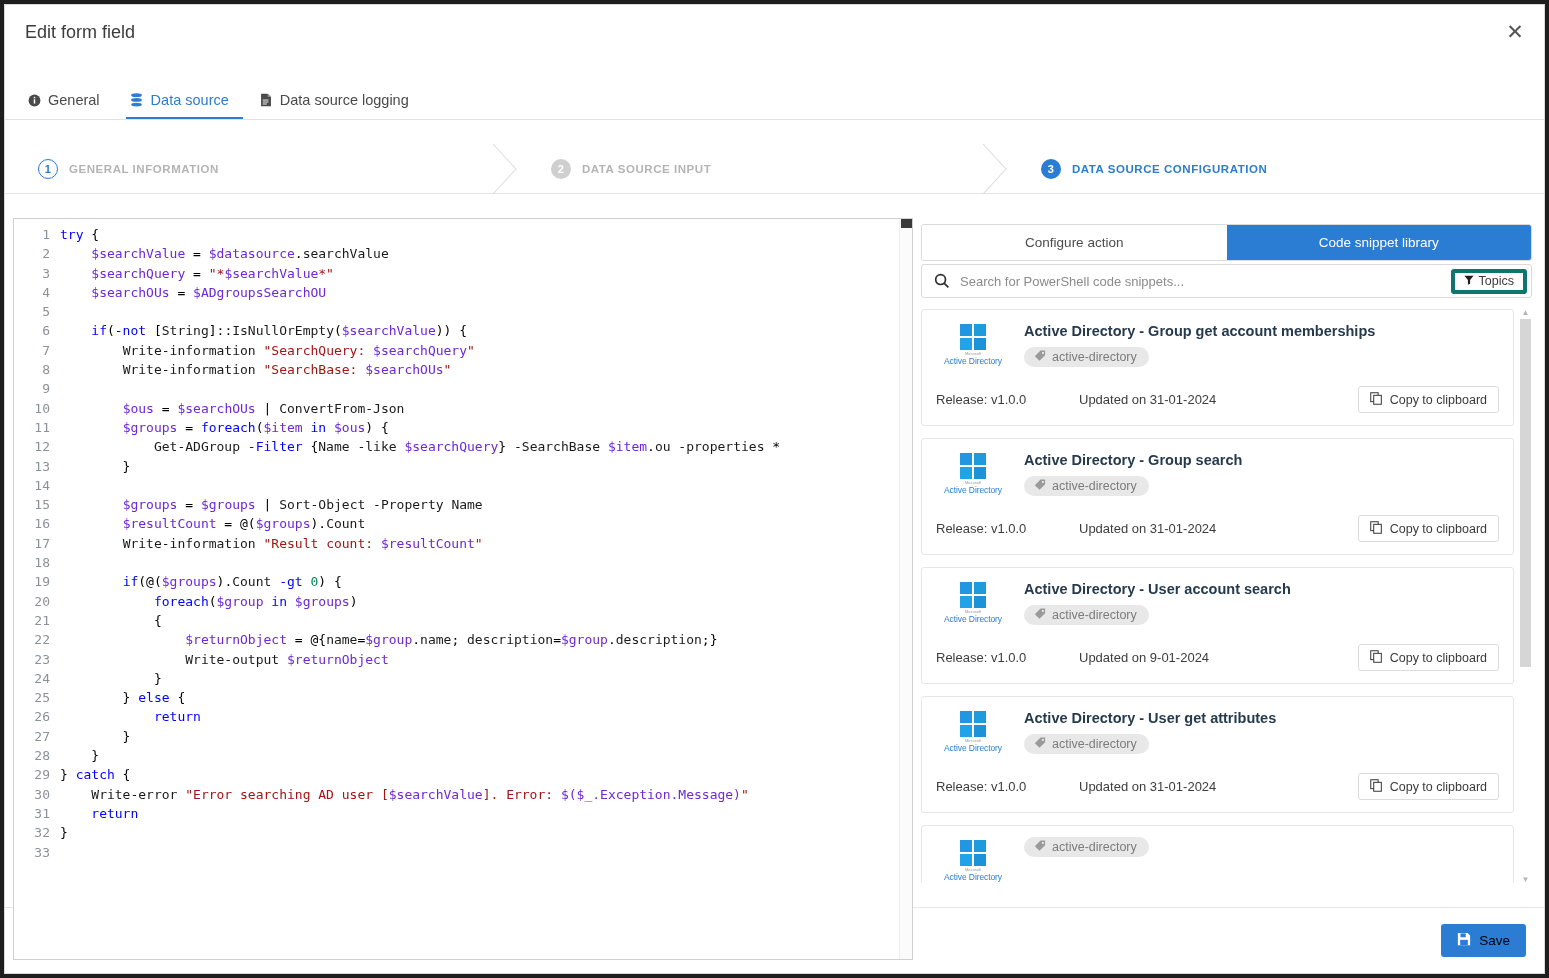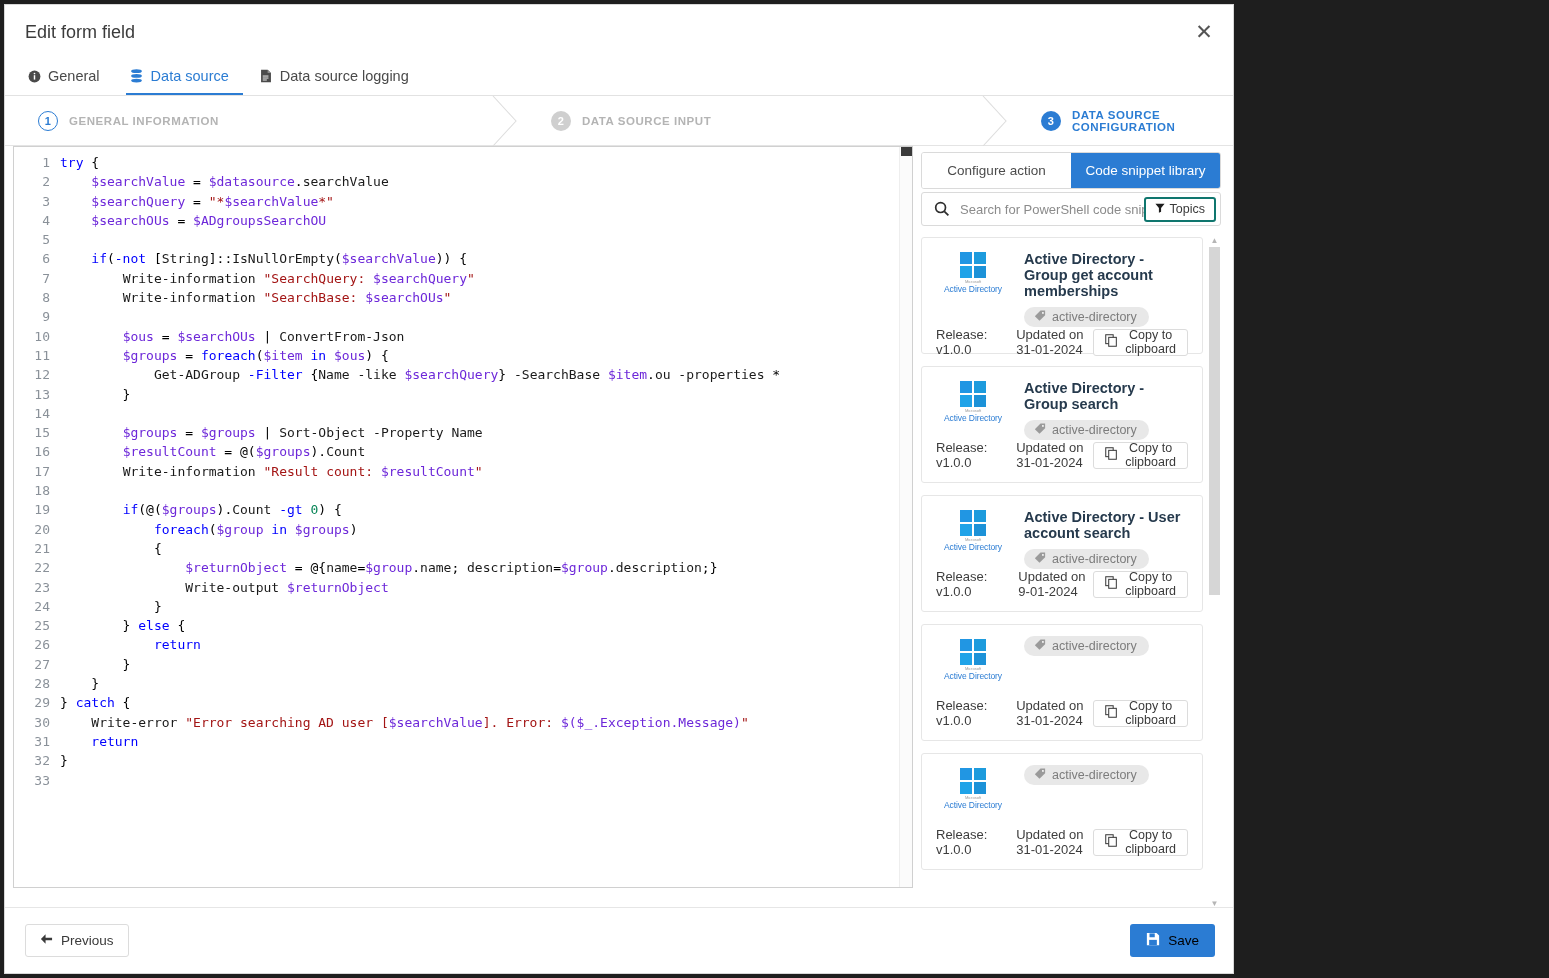--- a/index.html
+++ b/index.html
@@ -4,24 +4,25 @@
 <style>
   * { box-sizing: border-box; margin: 0; padding: 0; }
   html, body {
     width: 1549px; height: 978px;
     background: #1e1e1e;
     font-family: "Liberation Sans", sans-serif;
     overflow: hidden;
   }
   .modal {
     position: absolute; left: 4px; top: 4px;
-    width: 1230px; height: 970px;
+    width: 1541px; height: 970px;
     background: #ffffff;
     display: flex; flex-direction: column;
     border: 1px solid #d8d8d8;
+    gap: 24px;
   }
   
   .modal-header {
     height: 54px; flex: 0 0 54px;
     display: flex; align-items: center;
     padding: 0 18px 0 20px;
     position: relative;
   }
   .modal-title { font-size: 18px; color: #3b3b3b; font-weight: 400; }
   .close-btn {
@@ -152,21 +153,21 @@
   }
   .searchrow .mag { color: #333; font-size: 14px; display: flex; }
   .searchrow input {
     flex: 1; border: none; outline: none; font-size: 13px;
     color: #3c3c3c; padding-left: 10px;
     font-family: "Liberation Sans", sans-serif;
     background: transparent;
   }
   .searchrow input::placeholder { color: #8b8b8b; }
   .topics-btn {
-    border: 2px solid #0f766e; border-radius: 3px; background: #fff;
+    border: 4px solid #0f766e; border-radius: 3px; background: #fff;
     height: 25px; display: flex; align-items: center; gap: 5px;
     padding: 0 9px; font-size: 12.5px; color: #3a3a3a; cursor: pointer;
     font-family: "Liberation Sans", sans-serif;
   }
   .list {
     margin-top: 11px; flex: 1; min-height: 0;
     position: relative; padding-right: 18px;
     overflow: hidden;
   }
   .card {
@@ -499,21 +500,21 @@
               <div class="logo">
                 <div class="winmark">
                   <i></i>
                   <i></i>
                   <i></i>
                   <i></i>
                 </div>
                 <div class="sub">Microsoft</div>
                 <div class="lbl">Active Directory</div>
               </div>
-              <div style="flex:1;min-width:0"><span class="tag">
+              <div style="flex:1;min-width:0"><div class="card-title">Active Directory - User get attributes</div><span class="tag">
                   <span class="tg"><svg width="12" height="12" viewBox="0 0 14 14">
                       <path d="M7.6 0.6H13v5.4L6.4 12.6 1 7.2z" fill="#9a9a9a"></path>
                       <circle cx="10.4" cy="3.4" r="1.1" fill="#fff"></circle>
                     </svg></span>
                   <span>active-directory</span>
                 </span></div>
             </div>
             <div class="card-bottom">
               <span class="meta rel">Release: v1.0.0</span>
               <span class="meta">Updated on 31-01-2024</span>

